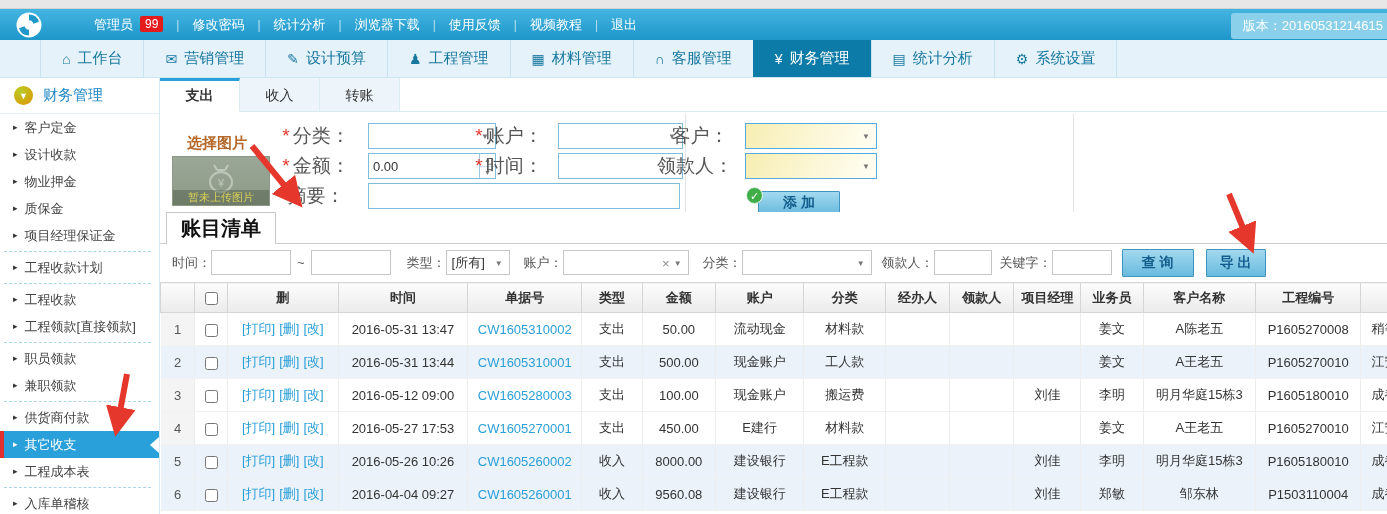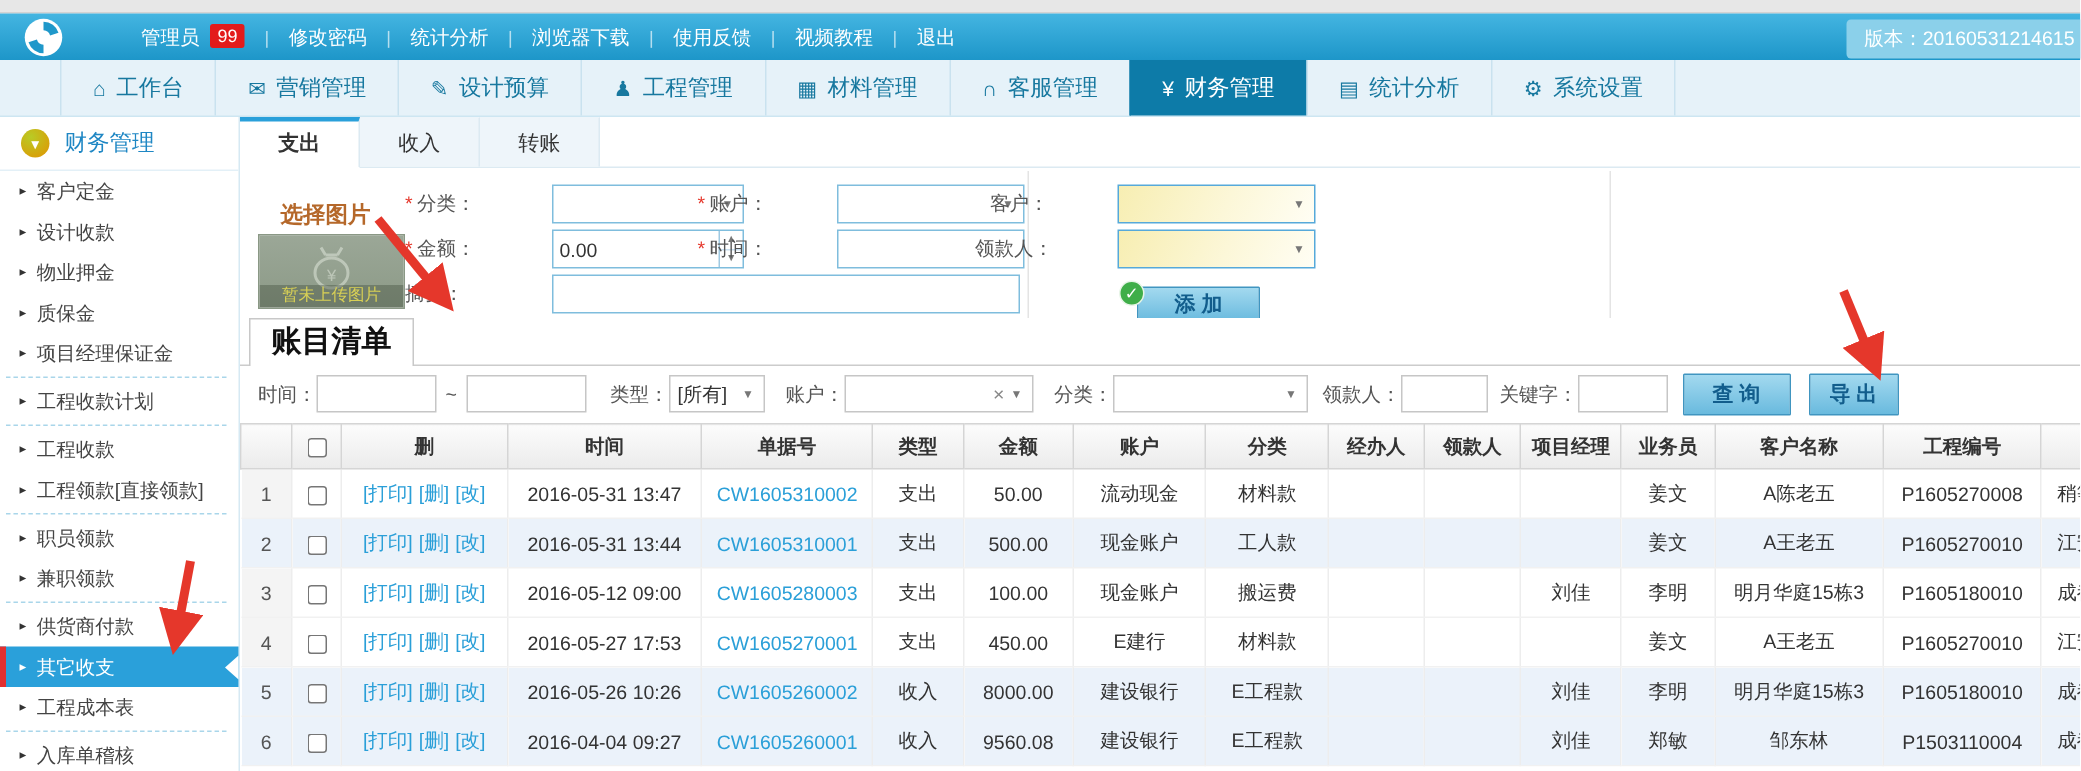--- a/index.html
+++ b/index.html
@@ -59,21 +59,21 @@
 
   
   .formzone{position:absolute;top:34px;left:0;right:0;height:100px;}
   .vline{position:absolute;top:2px;bottom:0;width:1px;background:#e4e4e4;}
   .choose-label{position:absolute;left:27px;top:22px;color:#b5682a;font-weight:bold;font-size:15px;}
   .imgbox{position:absolute;left:12px;top:44px;width:98px;height:50px;
           background:linear-gradient(#9ba797,#8c9a87);border:1px solid #8a9885;overflow:hidden;}
   .imgbox svg{position:absolute;left:50%;top:45%;transform:translate(-50%,-50%);opacity:.55;}
   .img-caption{position:absolute;left:0;right:0;bottom:0;height:15px;line-height:15px;text-align:center;
           background:rgba(55,65,50,.35);color:#d8d055;font-size:11px;}
-  .f-label{position:absolute;height:26px;line-height:26px;text-align:left;color:#555;font-size:13px;white-space:nowrap;}
+  .f-label{position:absolute;height:26px;line-height:26px;text-align:center;color:#555;font-size:19px;white-space:nowrap;}
   .req{color:#e5372b;margin-right:3px;}
   .f-box{position:absolute;height:26px;border:1px solid #7fbddd;background:#fff;}
   .f-box.yellow{border-color:#56a9da;background:linear-gradient(115deg,#f7eeb2 0%,#fcf7d8 55%,#fffef4 100%);}
   .dd-arrow{position:absolute;right:6px;top:50%;transform:translateY(-50%);font-size:8px;color:#777;}
   .f-input{position:absolute;left:4px;right:18px;top:0;bottom:0;border:0;background:transparent;
            font-size:13px;color:#333;font-family:inherit;padding:0;outline:none;}
   .f-input.full{right:4px;}
   .spinner{position:absolute;right:0;top:0;bottom:0;width:16px;border-left:1px solid #9fc9e2;
            display:flex;flex-direction:column;}
   .spinner span{flex:1;display:flex;align-items:center;justify-content:center;font-size:7px;color:#777;cursor:pointer;}

